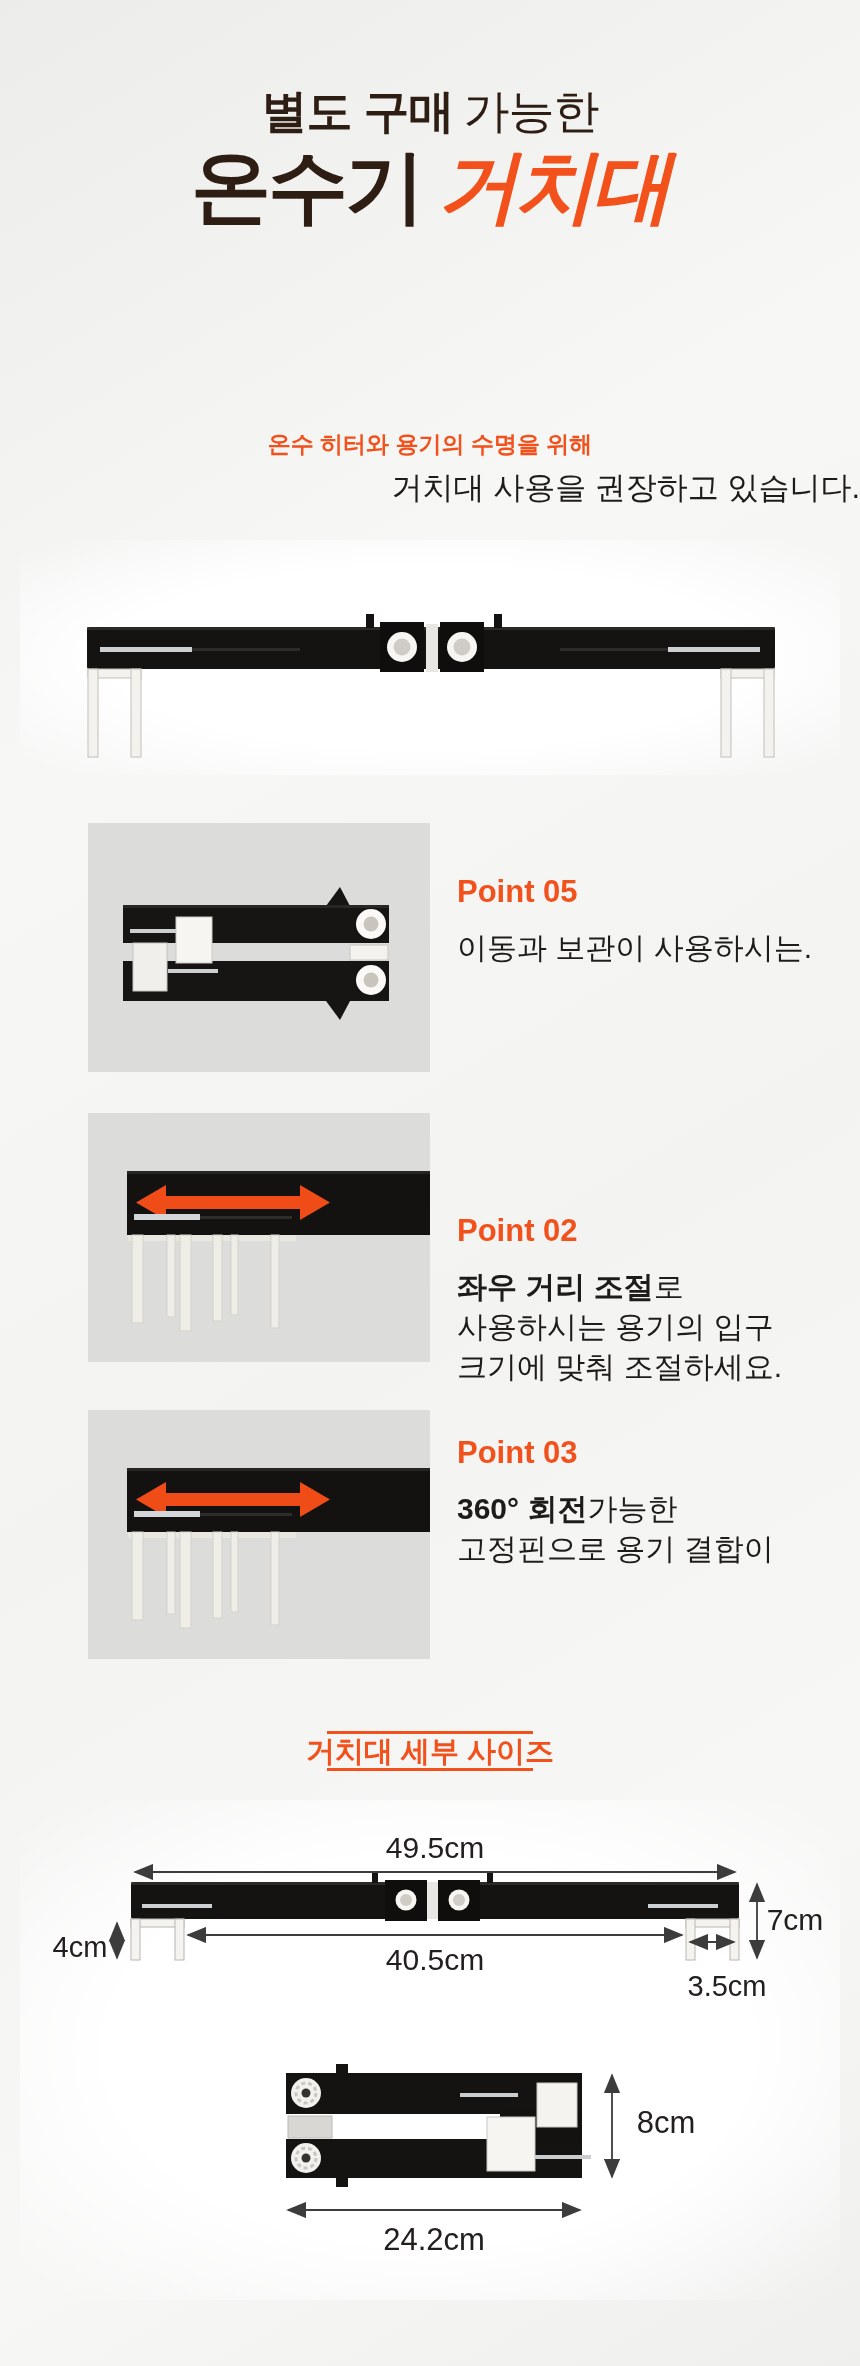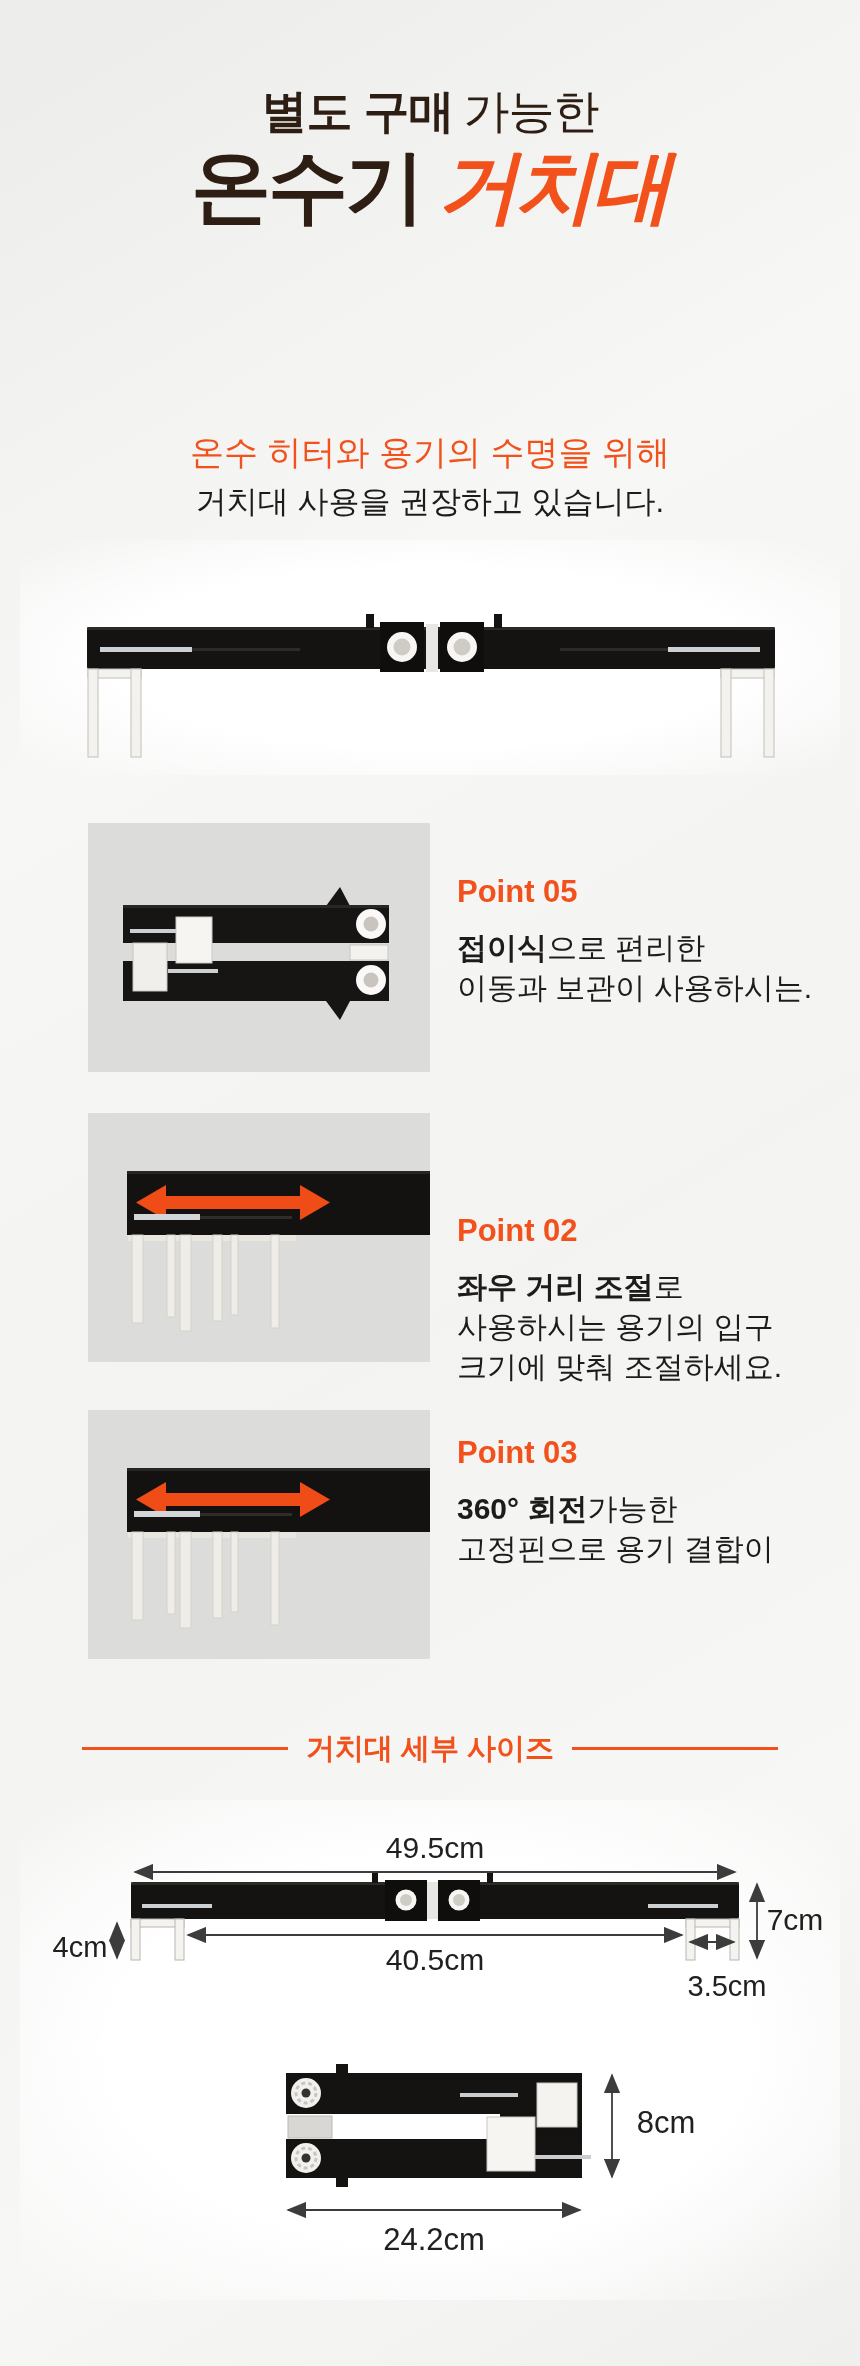--- a/index.html
+++ b/index.html
@@ -11,32 +11,32 @@
   .abs{position:absolute;}
   
   .hero{top:84px;left:0;right:0;text-align:center;color:#2e1d13;}
   .hero .l1{font-size:46px;letter-spacing:-1px;line-height:1.2;}
   .hero .l1 .bold{font-weight:800;}
   .hero .l1 .reg{font-weight:400;margin-left:10px;}
   .hero .l2{margin-top:6px;font-size:80px;font-weight:800;letter-spacing:-3px;line-height:1.05;}
   .hero .l2 .orange{color:#f2511b;margin-left:16px;font-style:italic;}
   
   .intro{top:430px;left:0;right:0;text-align:center;}
-  .intro .i1{font-size:34px;font-weight:400;color:#f2511b;line-height:1.3;}
-  .intro .i2{font-size:31px;color:#1d1c1a;margin-top:8px;line-height:1.3;}
+  .intro .i1{font-size:23px;font-weight:700;color:#f2511b;line-height:1.3;}
+  .intro .i2{font-size:31px;color:#1d1c1a;margin-top:8px;line-height:1.3;text-align:right;}
   
   .photo-bg{background:radial-gradient(ellipse at 50% 50%,#ffffff 55%,rgba(255,255,255,0) 95%);}
   
   .figure{left:88px;width:342px;height:249px;background:#dcdcdb;}
   .ptext{left:457px;width:390px;}
   .ptitle{font-size:31px;font-weight:700;color:#f2511b;line-height:34px;}
   .pbody{margin-top:19px;font-size:30px;color:#1d1c1a;line-height:40px;}
   .pbody .bold{font-weight:700;}
   
-  .size-header{top:1731px;left:0;right:0;display:flex;align-items:center;justify-content:center;}
+  .size-header{top:1731px;left:0;right:0;display:flex;align-items:center;justify-content:center;flex-direction:column;}
   .size-header .line{width:206px;height:3px;background:#f2511b;}
   .size-header .t{font-size:29px;font-weight:700;color:#f2511b;margin:0 18px;line-height:34px;}
   svg text{font-family:"Liberation Sans","DejaVu Sans",sans-serif;fill:#22201e;}
 </style>
 </head>
 <body>
 
 <div class="page">
 
   <header class="abs hero">
@@ -96,21 +96,20 @@
       <rect x="80" y="146" width="50" height="4" fill="#ccd0d2"></rect>
       <polygon points="238,178 252,197 262,178" fill="#161514"></polygon>
       <rect x="262" y="122" width="38" height="15" fill="#f3f2ef" stroke="#c8c6c1" stroke-width="1"></rect>
       <rect x="88" y="94" width="36" height="46" fill="#f6f5f2" stroke="#cbc9c4" stroke-width="1"></rect>
       <rect x="45" y="120" width="34" height="48" fill="#f1efeb" stroke="#c6c4bf" stroke-width="1"></rect>
     </svg>
   </div>
   <div class="abs ptext" style="top:875px;">
     <div class="ptitle">Point 05</div>
     <div class="pbody">
-      <div><span class="bold">접이식</span><span>으로 편리한</span></div>
       <div>이동과 보관이 사용하시는.</div>
     </div>
   </div>
 
   <div class="abs figure" style="top:1113px;">
     <svg width="342" height="249" viewBox="0 0 342 249">
       <rect x="39" y="58" width="303" height="64" fill="#131210"></rect>
       <rect x="39" y="58" width="303" height="3" fill="#343230" opacity="0.6"></rect>
       <g fill="#f04c17">
         <rect x="76" y="83" width="138" height="13"></rect>

